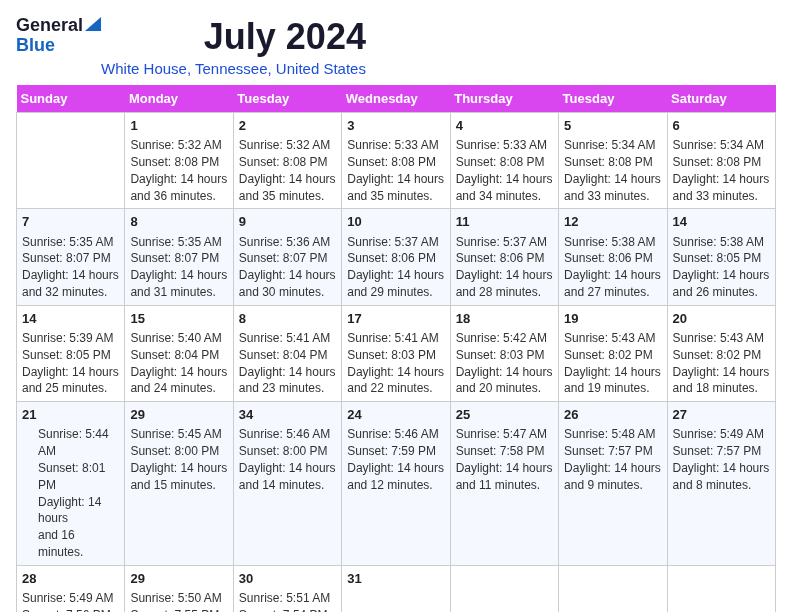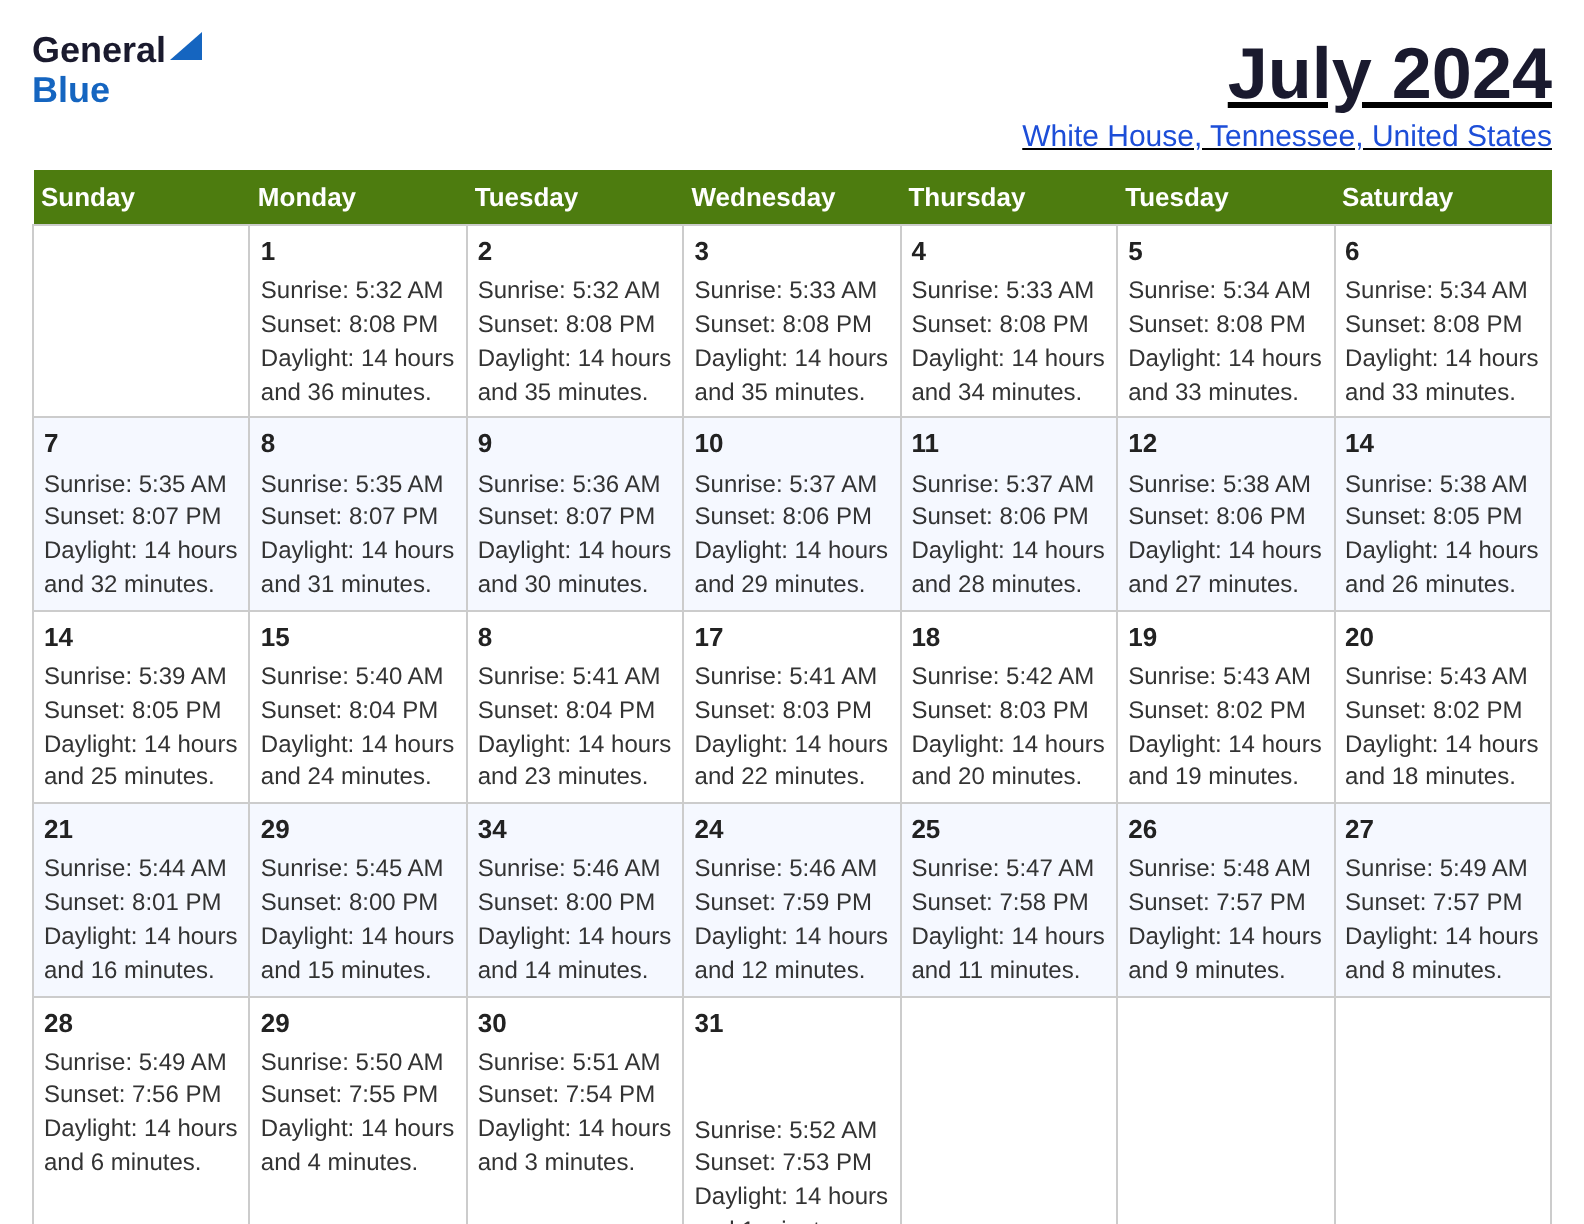--- a/index.html
+++ b/index.html
@@ -5,21 +5,20 @@
     * { box-sizing: border-box; margin: 0; padding: 0; }
     body {
       font-family: Arial, sans-serif;
       background: #fff;
       width: 792px;
       min-height: 612px;
       padding: 16px;
     }
     .header {
       display: flex;
-      justify-content: space-between;
       align-items: flex-start;
       margin-bottom: 8px;
     }
     .logo {
       display: flex;
       flex-direction: column;
       align-items: flex-start;
     }
     .logo-general {
       font-size: 18px;
@@ -28,39 +27,38 @@
       line-height: 1.1;
     }
     .logo-blue {
       font-size: 18px;
       font-weight: bold;
       color: #1565c0;
       line-height: 1.1;
     }
     .title-block {
       text-align: right;
-      text-decoration: underline;
     }
     .month-title {
       font-size: 36px;
       font-weight: bold;
       color: #1a1a2e;
     }
     .location {
       font-size: 15px;
       color: #1d4ed8;
       margin-top: 2px;
     }
     table {
       width: 100%;
       border-collapse: collapse;
       font-size: 11px;
     }
     th {
-      background-color: #4d7c0f;
+      background-color: #d946ef;
       color: #fff;
       padding: 6px 4px;
       text-align: left;
       font-size: 13px;
       font-weight: bold;
     }
     td {
       border: 1px solid #ccc;
       vertical-align: top;
       padding: 4px 5px;
@@ -266,21 +264,21 @@
           <span class="day-num">20</span>
           <div class="cell-content" style="white-space: pre-line;">Sunrise: 5:43 AM
 Sunset: 8:02 PM
 Daylight: 14 hours
 and 18 minutes.</div>
         </td>
       </tr>
       <tr>
         <td>
           <span class="day-num">21</span>
-          <div class="cell-content" style="white-space: pre-line;">Sunrise: 5:44 AM
+          <div class="cell-content" style="white-space: pre-line; margin-left: 16px;">Sunrise: 5:44 AM
 Sunset: 8:01 PM
 Daylight: 14 hours
 and 16 minutes.</div>
         </td>
         <td>
           <span class="day-num">29</span>
           <div class="cell-content" style="white-space: pre-line;">Sunrise: 5:45 AM
 Sunset: 8:00 PM
 Daylight: 14 hours
 and 15 minutes.</div>

